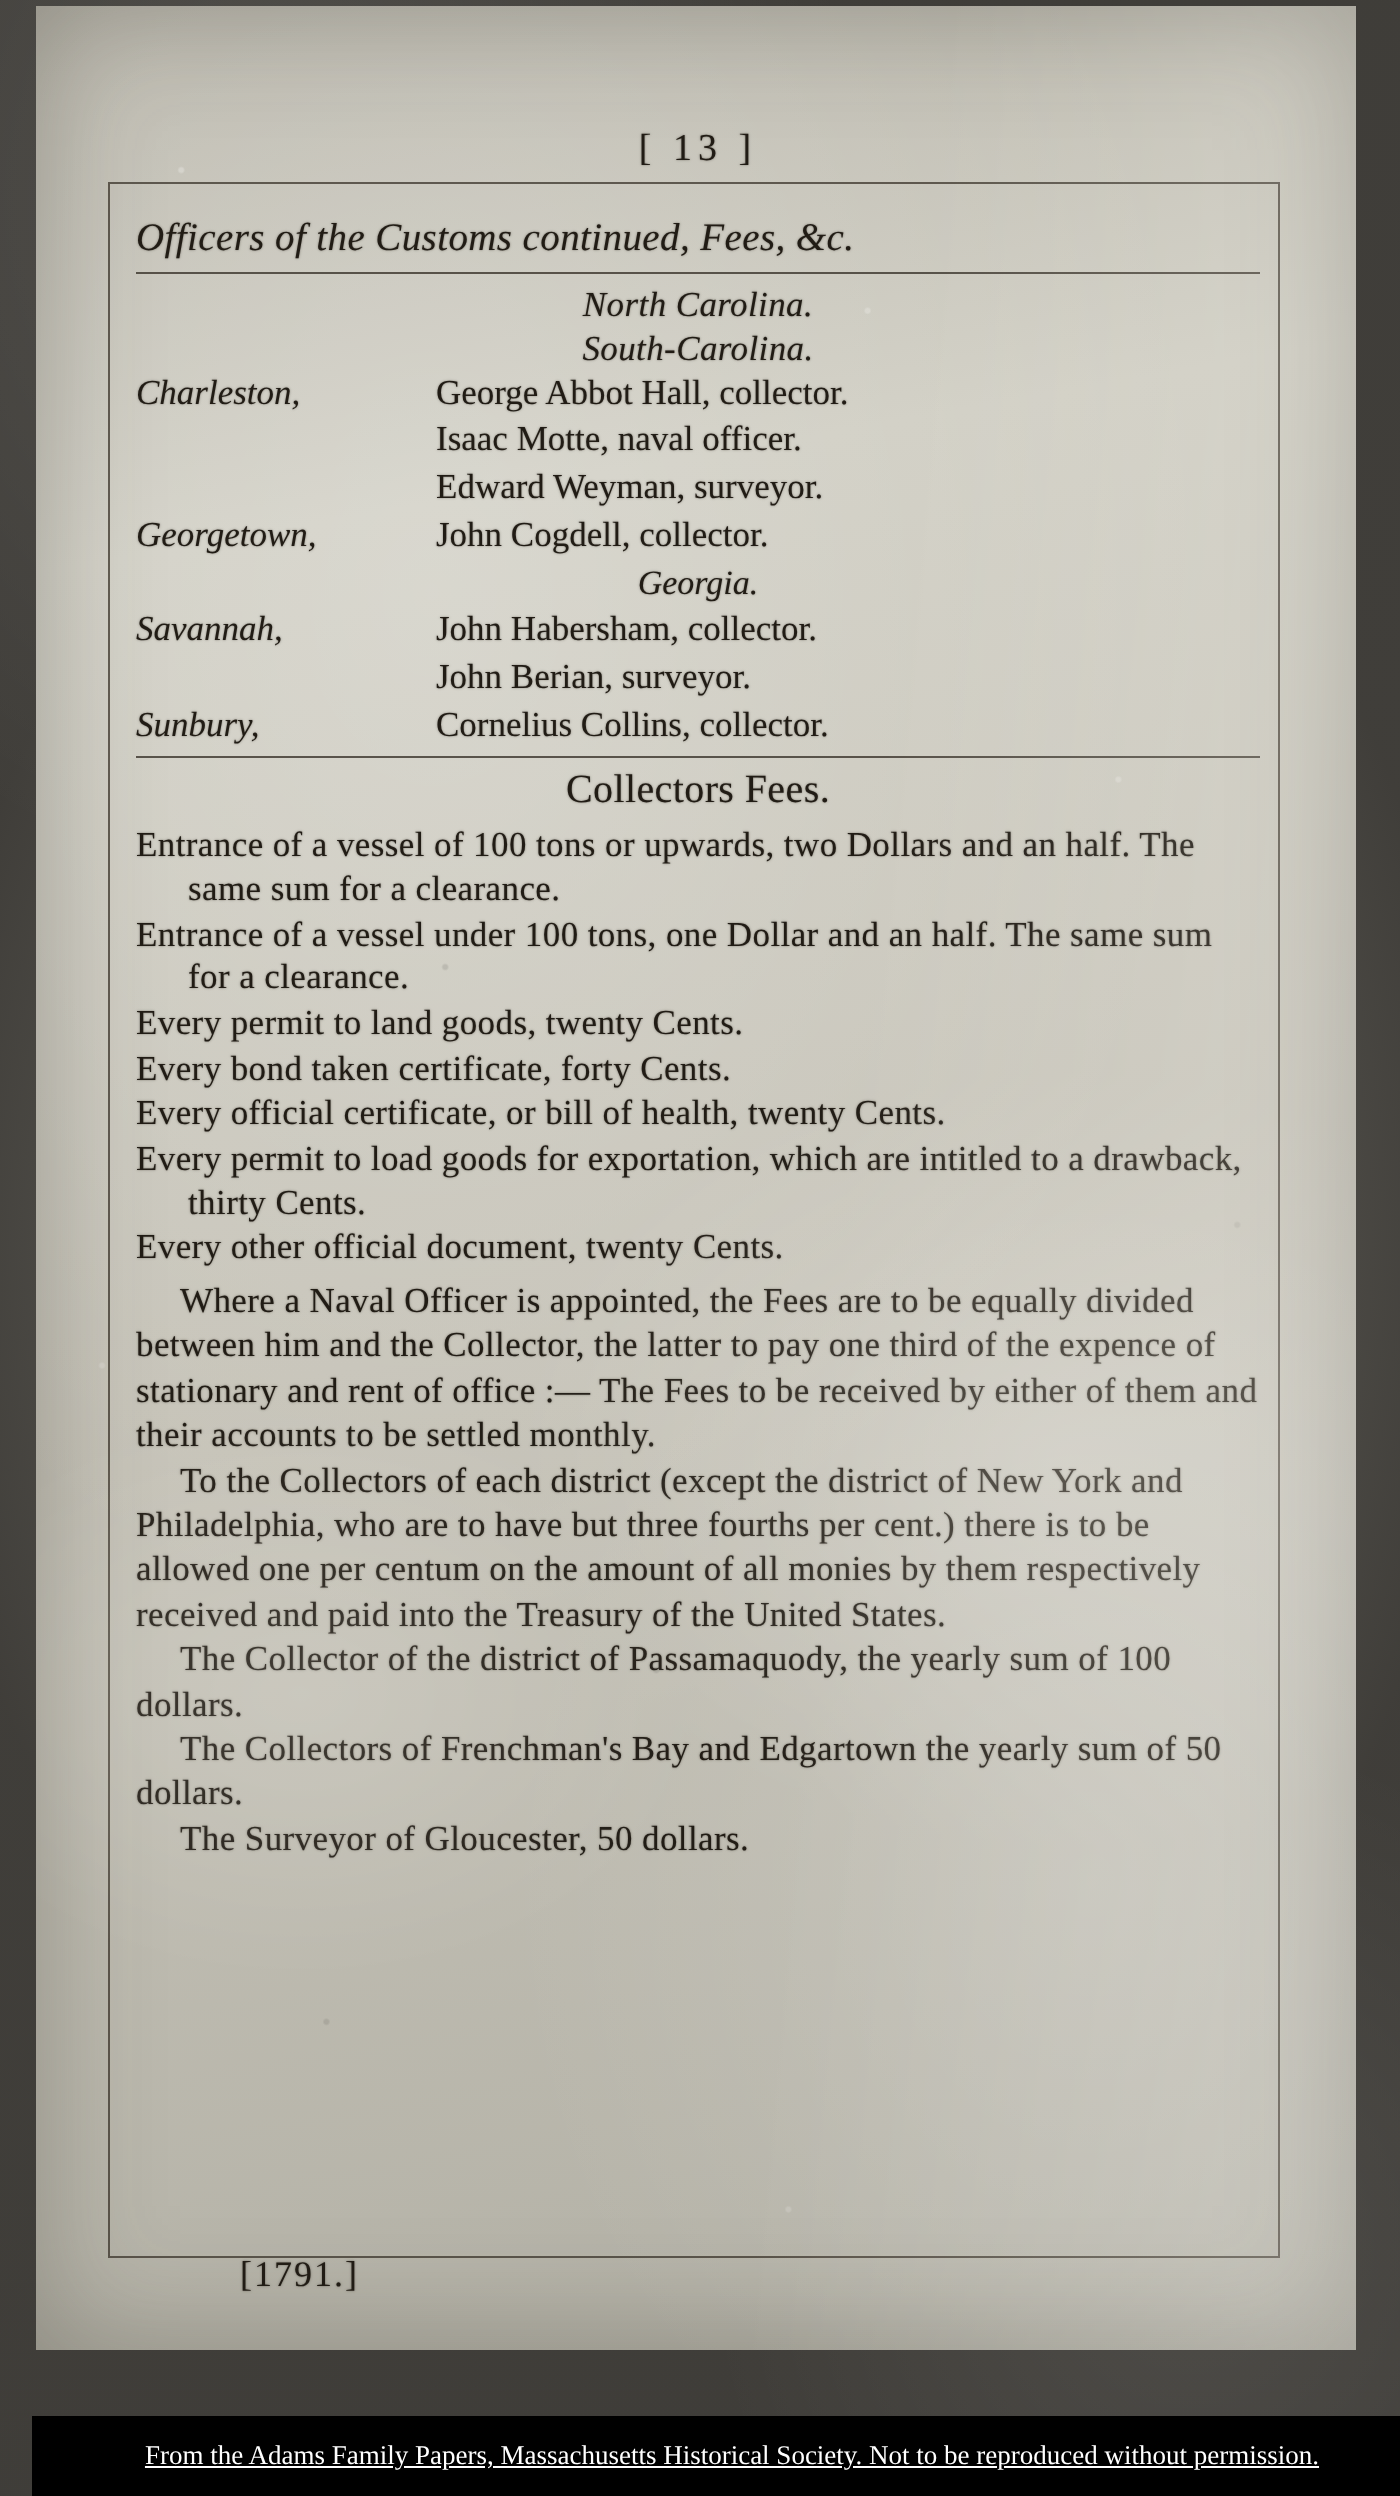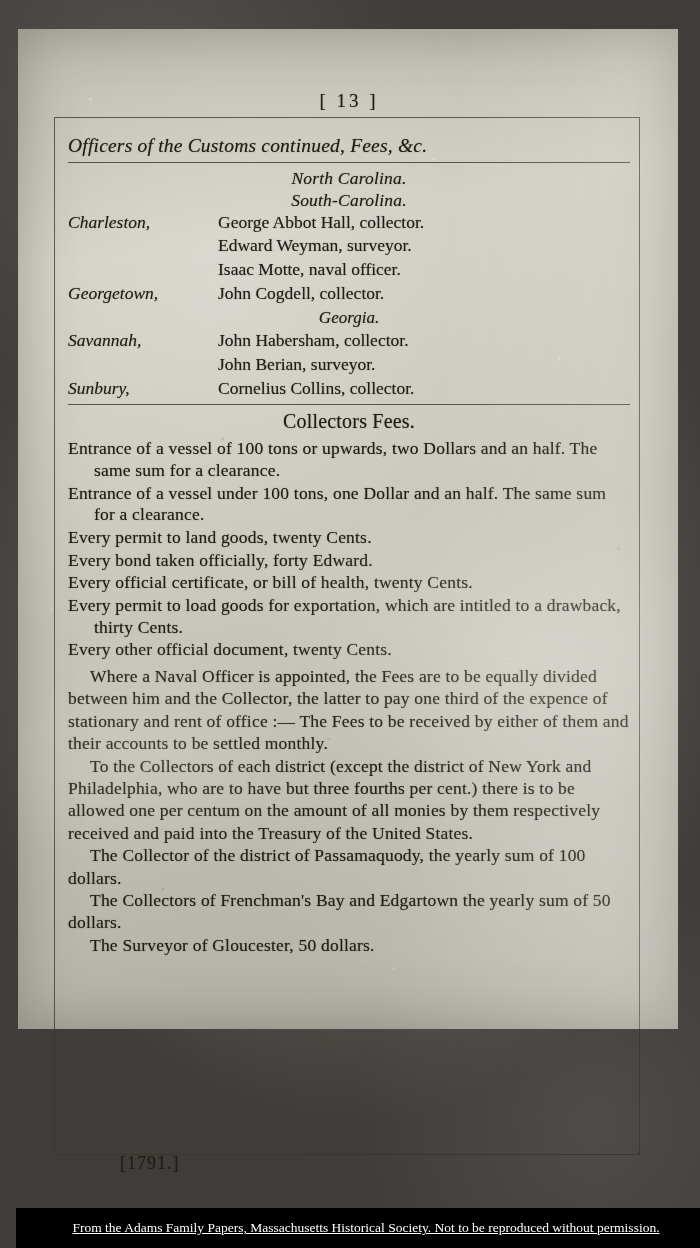--- a/index.html
+++ b/index.html
@@ -30,23 +30,23 @@
       radial-gradient(ellipse 60% 40% at 20% 8%, rgba(255,255,255,0.10), rgba(0,0,0,0) 70%),
       radial-gradient(ellipse 50% 30% at 85% 90%, rgba(255,255,255,0.08), rgba(0,0,0,0) 70%),
       radial-gradient(ellipse 70% 50% at 50% 50%, rgba(120,118,110,0.9), rgba(60,58,54,0.95) 80%),
       linear-gradient(160deg, #6d6b64 0%, #8a8881 40%, #76746d 100%);
   }
 
   
   #leaf {
     position: absolute;
     left: 18px;
-    top: 29px;
+    top: 3px;
     width: 660px;
-    height: 1000px;
+    height: 1172px;
     background:
       radial-gradient(ellipse 80% 60% at 30% 25%, rgba(255,255,255,0.22), rgba(255,255,255,0) 75%),
       radial-gradient(ellipse 60% 40% at 80% 80%, rgba(255,255,255,0.14), rgba(255,255,255,0) 75%),
       linear-gradient(170deg, #b9b6ab 0%, #cfcdc2 22%, #c6c3b8 55%, #b2b0a5 100%);
     box-shadow: inset 0 0 60px rgba(60,58,50,0.35);
   }
 
   
   #grain {
     position: absolute;
@@ -234,25 +234,25 @@
         <div class="line center it">South-Carolina.</div>
 
         <table class="officers">
           <tbody>
               <tr>
             <td class="place">Charleston,</td>
             <td class="person">George Abbot Hall, collector.</td>
           </tr>
           <tr>
             <td class="place"></td>
+            <td class="person">Isaac Motte, naval officer.</td>
+          </tr>
+          <tr>
+            <td class="place"></td>
             <td class="person">Edward Weyman, surveyor.</td>
-          </tr>
-          <tr>
-            <td class="place"></td>
-            <td class="person">Isaac Motte, naval officer.</td>
           </tr>
           <tr>
             <td class="place">Georgetown,</td>
             <td class="person">John Cogdell, collector.</td>
           </tr>
           <tr class="state">
             <td colspan="2">Georgia.</td>
           </tr>
           <tr>
             <td class="place">Savannah,</td>
@@ -269,21 +269,21 @@
         </tbody>
           </table>
 
         <hr class="hr-thin">
 
         <div class="line sect-sub">Collectors Fees.</div>
 
         <p class="line fee indent2">Entrance of a vessel of 100 tons or upwards, two Dollars and an half. The same sum for a clearance.</p>
         <p class="line fee indent2">Entrance of a vessel under 100 tons, one Dollar and an half. The same sum for a clearance.</p>
         <p class="line fee">Every permit to land goods, twenty Cents.</p>
-        <p class="line fee">Every bond taken officially, forty Edward.</p>
+        <p class="line fee">Every bond taken certificate, forty Cents.</p>
         <p class="line fee">Every official certificate, or bill of health, twenty Cents.</p>
         <p class="line fee indent2">Every permit to load goods for exportation, which are intitled to a drawback, thirty Cents.</p>
         <p class="line fee">Every other official document, twenty Cents.</p>
 
         <p class="line para" style="margin-top:4px">Where a Naval Officer is appointed, the Fees are to be equally divided between him and the Collector, the latter to pay one third of the expence of stationary and rent of office :— The Fees to be received by either of them and their accounts to be settled monthly.</p>
         <p class="line para">To the Collectors of each district (except the district of New York and Philadelphia, who are to have but three fourths per cent.) there is to be allowed one per centum on the amount of all monies by them respectively received and paid into the Treasury of the United States.</p>
         <p class="line para">The Collector of the district of Passamaquody, the yearly sum of 100 dollars.</p>
         <p class="line para">The Collectors of Frenchman's Bay and Edgartown the yearly sum of 50 dollars.</p>
         <p class="line para">The Surveyor of Gloucester, 50 dollars.</p>
       </div>

